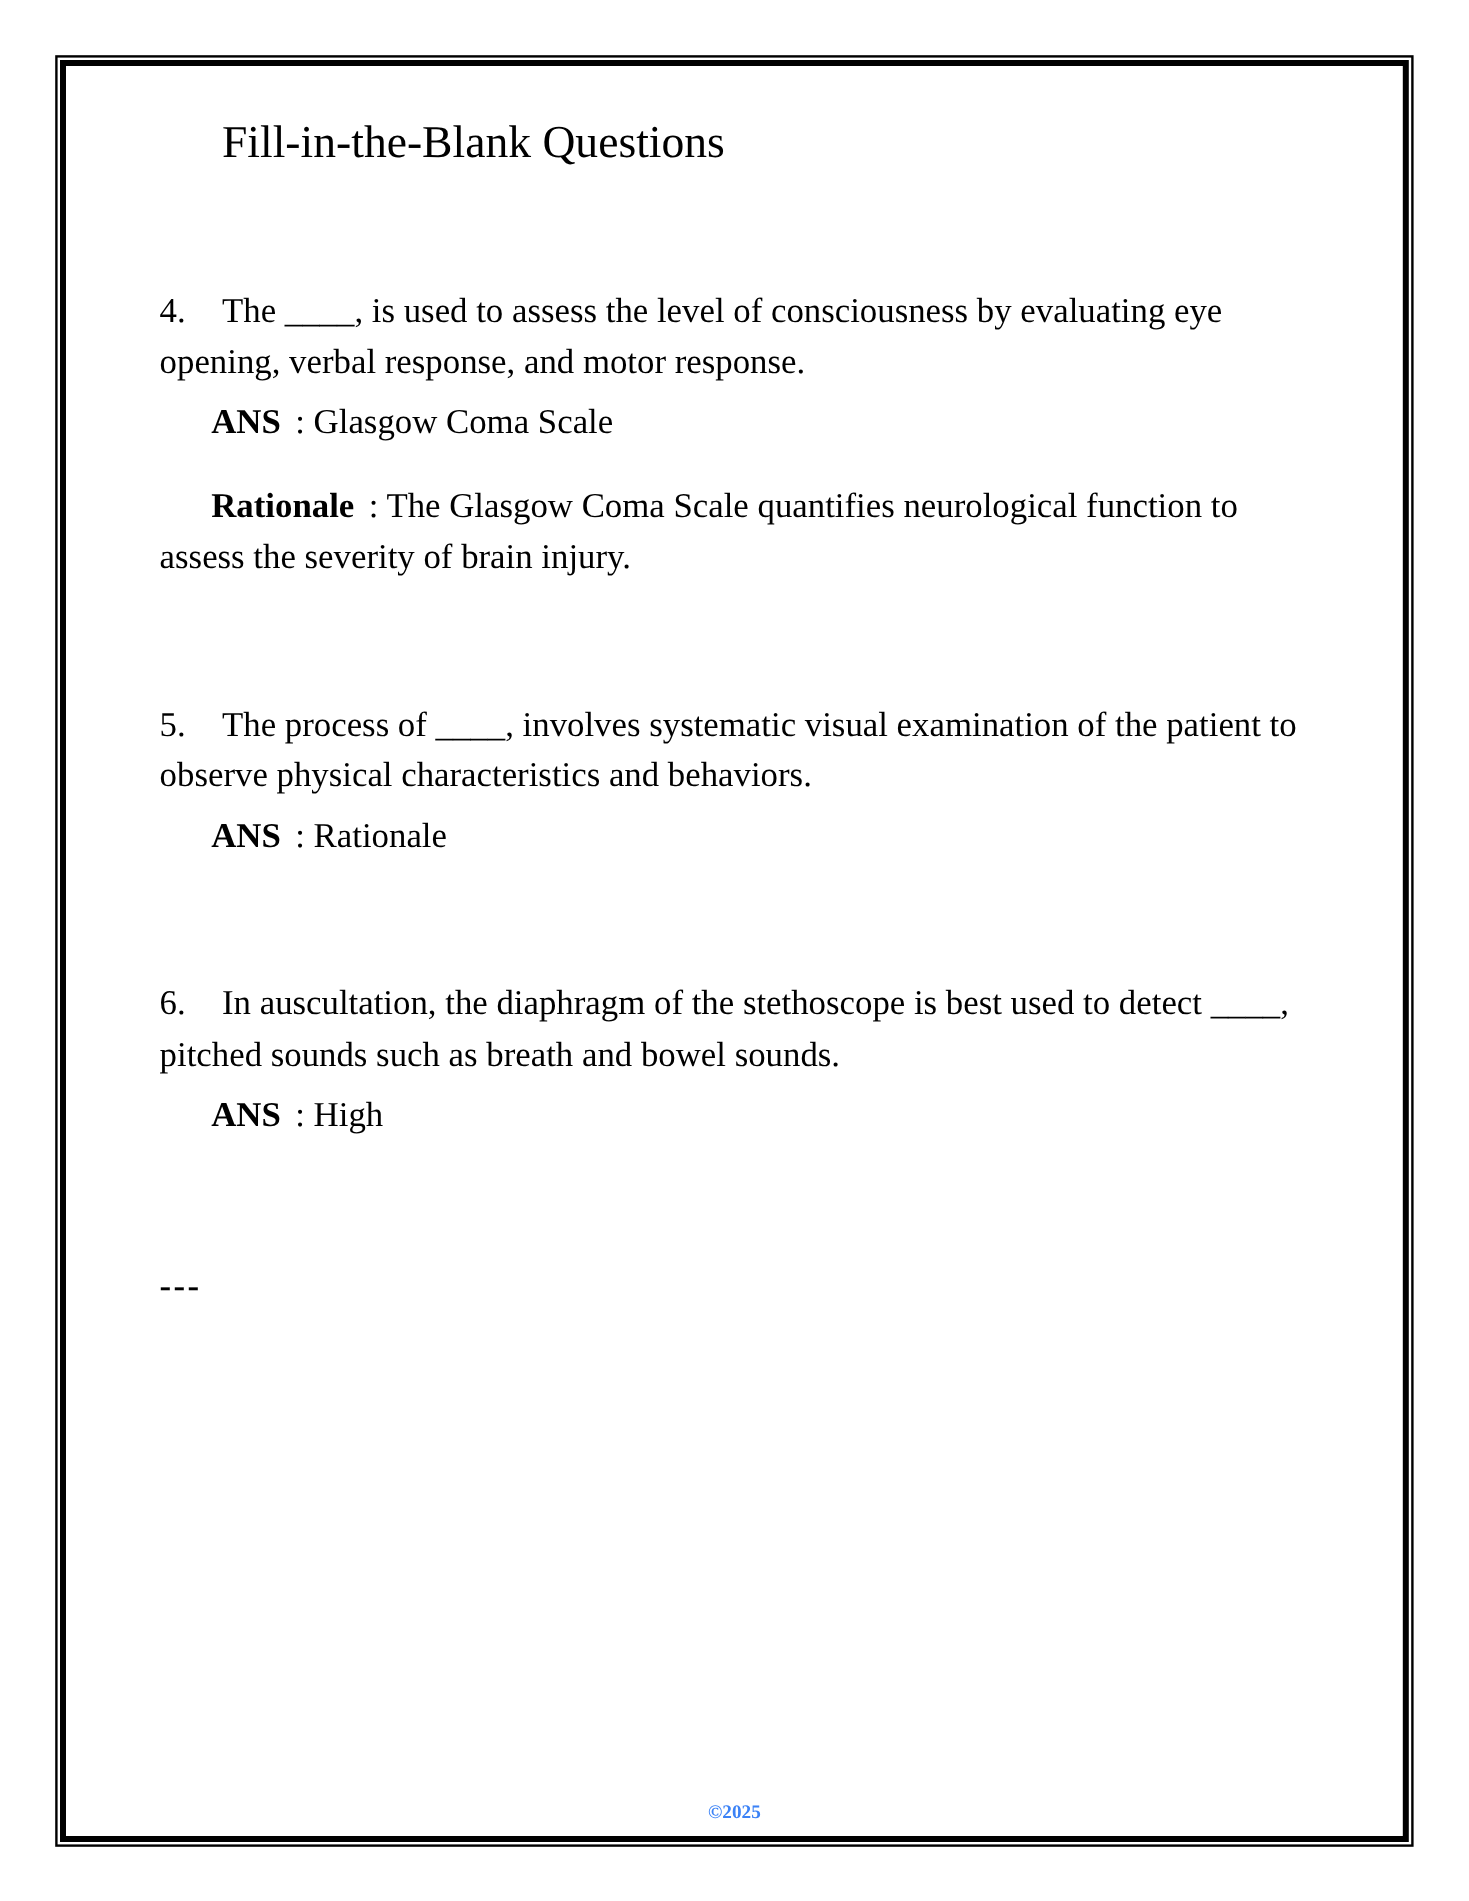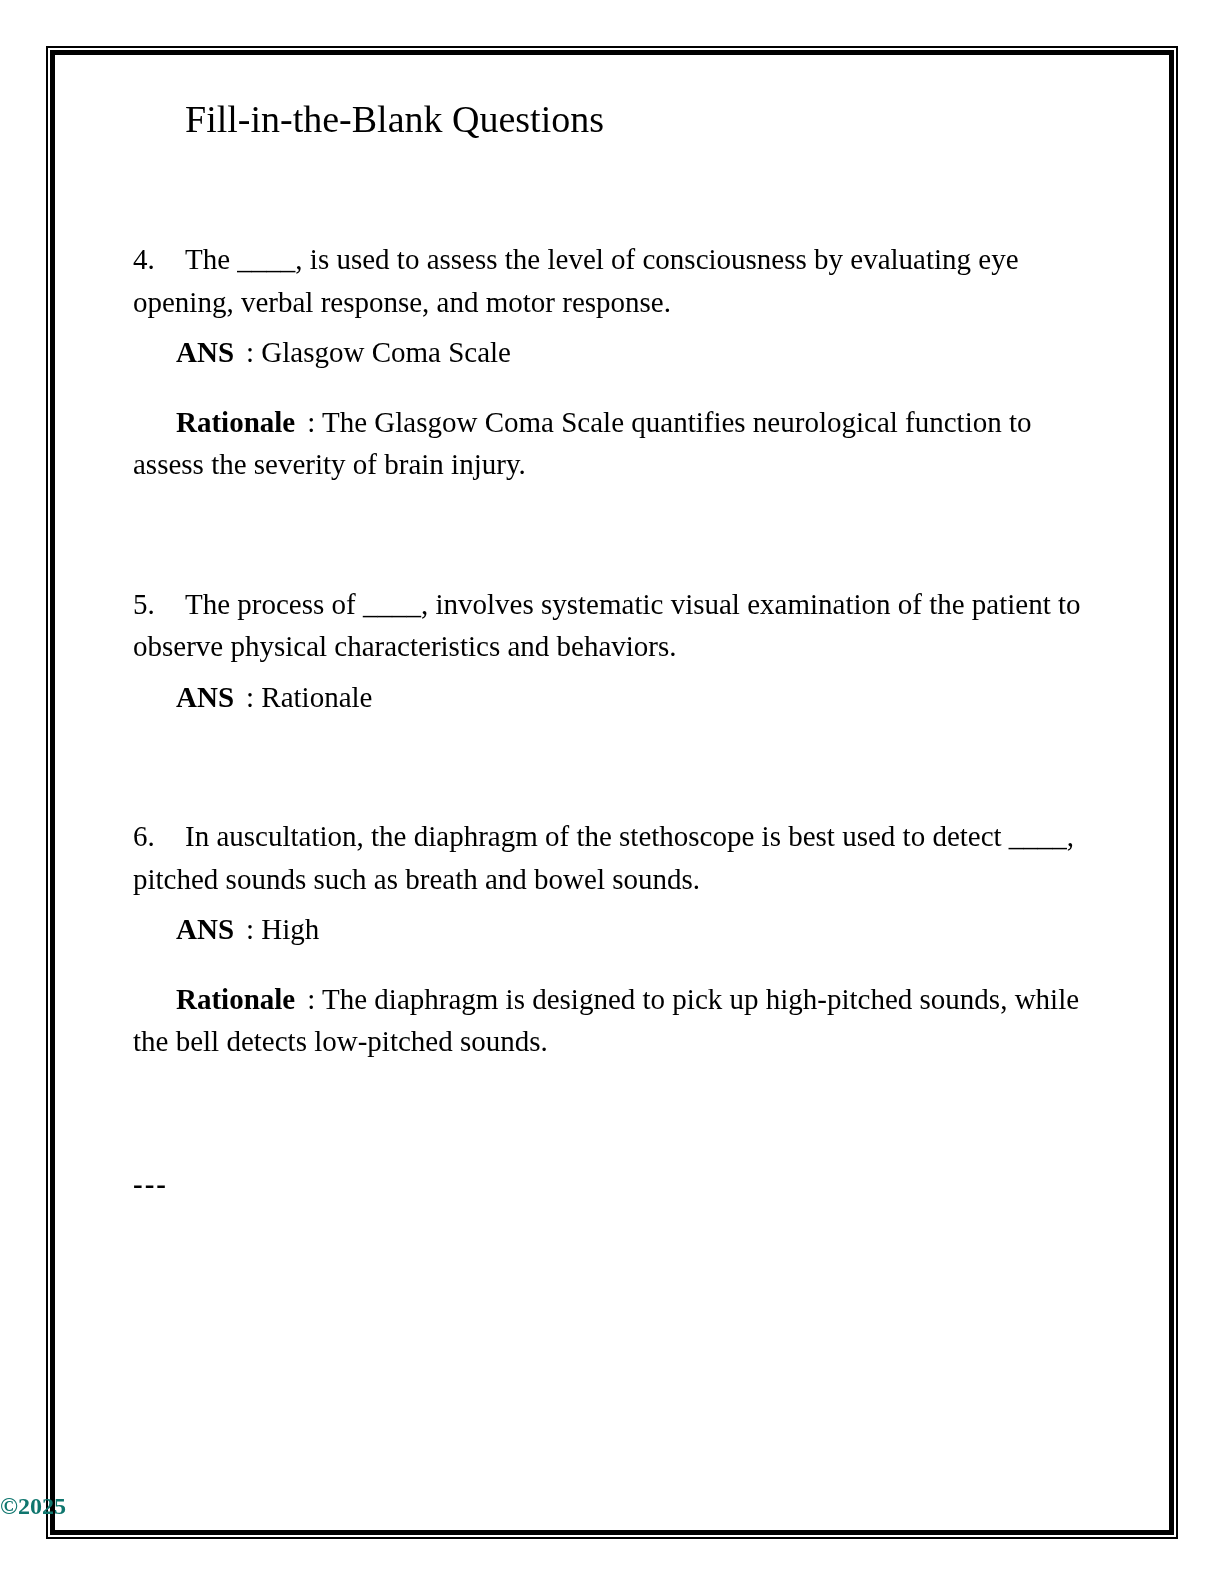--- a/index.html
+++ b/index.html
@@ -74,25 +74,25 @@
   .separator {
     margin-top: 100px;
     font-weight: 700;
     letter-spacing: 2px;
   }
   .footer {
     position: absolute;
     left: 0;
     bottom: 64px;
     width: 100%;
-    text-align: left;
-    font-size: 24px;
+    text-align: center;
+    font-size: 16px;
     font-weight: 700;
     font-family: "Liberation Serif", serif;
-    color: #0f766e;
+    color: #3b82f6;
   }
 </style>
 </head>
 <body>
 
 <div class="page">
 
   <div class="frame-outer">
     <div class="frame-inner"></div>
   </div>
@@ -108,21 +108,20 @@
     </section>
 
     <section class="question-block">
       <p class="question"><span class="qnum">5.</span><span>The process of ____, involves systematic visual examination of the patient to observe physical characteristics and behaviors.</span></p>
       <p class="ans"><span class="ans-label">ANS</span><span>: Rationale</span></p>
     </section>
 
     <section class="question-block">
       <p class="question"><span class="qnum">6.</span><span>In auscultation, the diaphragm of the stethoscope is best used to detect ____, pitched sounds such as breath and bowel sounds.</span></p>
       <p class="ans"><span class="ans-label">ANS</span><span>: High</span></p>
-      <p class="rationale"><span class="rat-label">Rationale</span><span>: The diaphragm is designed to pick up high-pitched sounds, while the bell detects low-pitched sounds.</span></p>
     </section>
 
     <p class="separator">---</p>
 
   </div>
 
   <div class="footer">©2025</div>
 
 </div>
 

